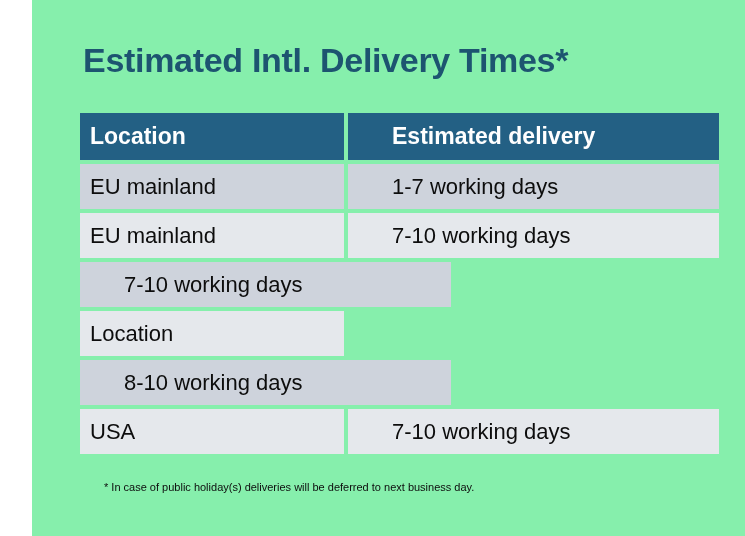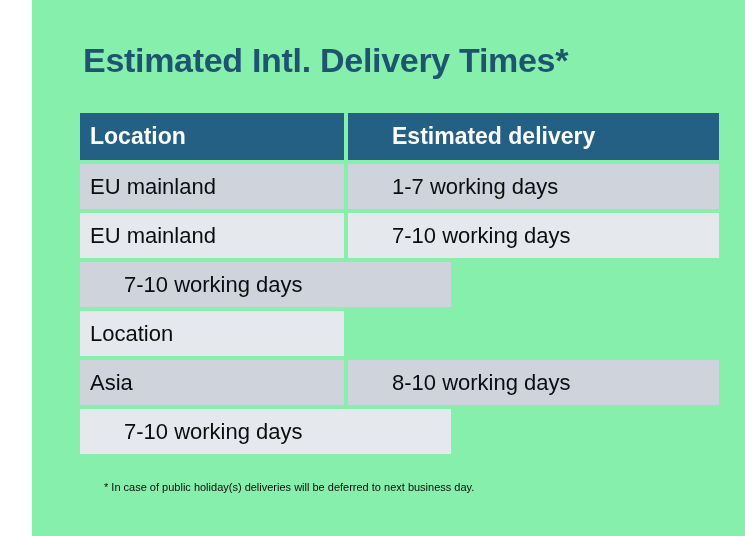--- a/index.html
+++ b/index.html
@@ -114,25 +114,25 @@
 
     <div class="trow trow-odd">
       <div class="cell col-delivery">7-10 working days</div>
     </div>
 
     <div class="trow trow-even">
       <div class="cell col-location">Location</div>
     </div>
 
     <div class="trow trow-odd">
-      <div class="cell col-location">Asia</div>
       <div class="cell col-delivery">8-10 working days</div>
     </div>
 
     <div class="trow trow-even">
+      <div class="cell col-location">USA</div>
       <div class="cell col-delivery">7-10 working days</div>
     </div>
 
   </div>
 
   <div class="footnote">* In case of public holiday(s) deliveries will be deferred to next business day.</div>
 
 </div>
 
 </body></html>

